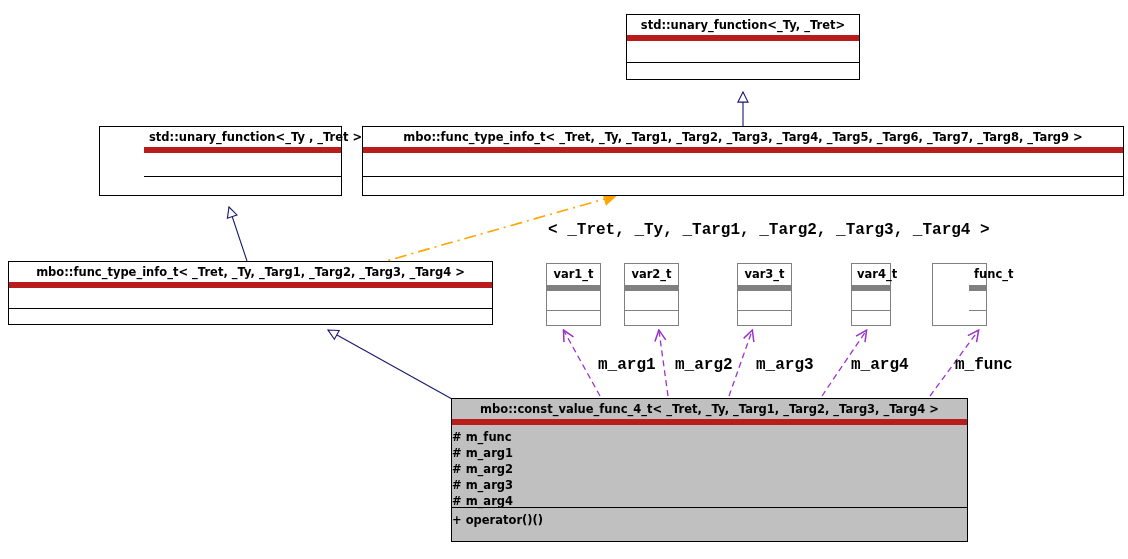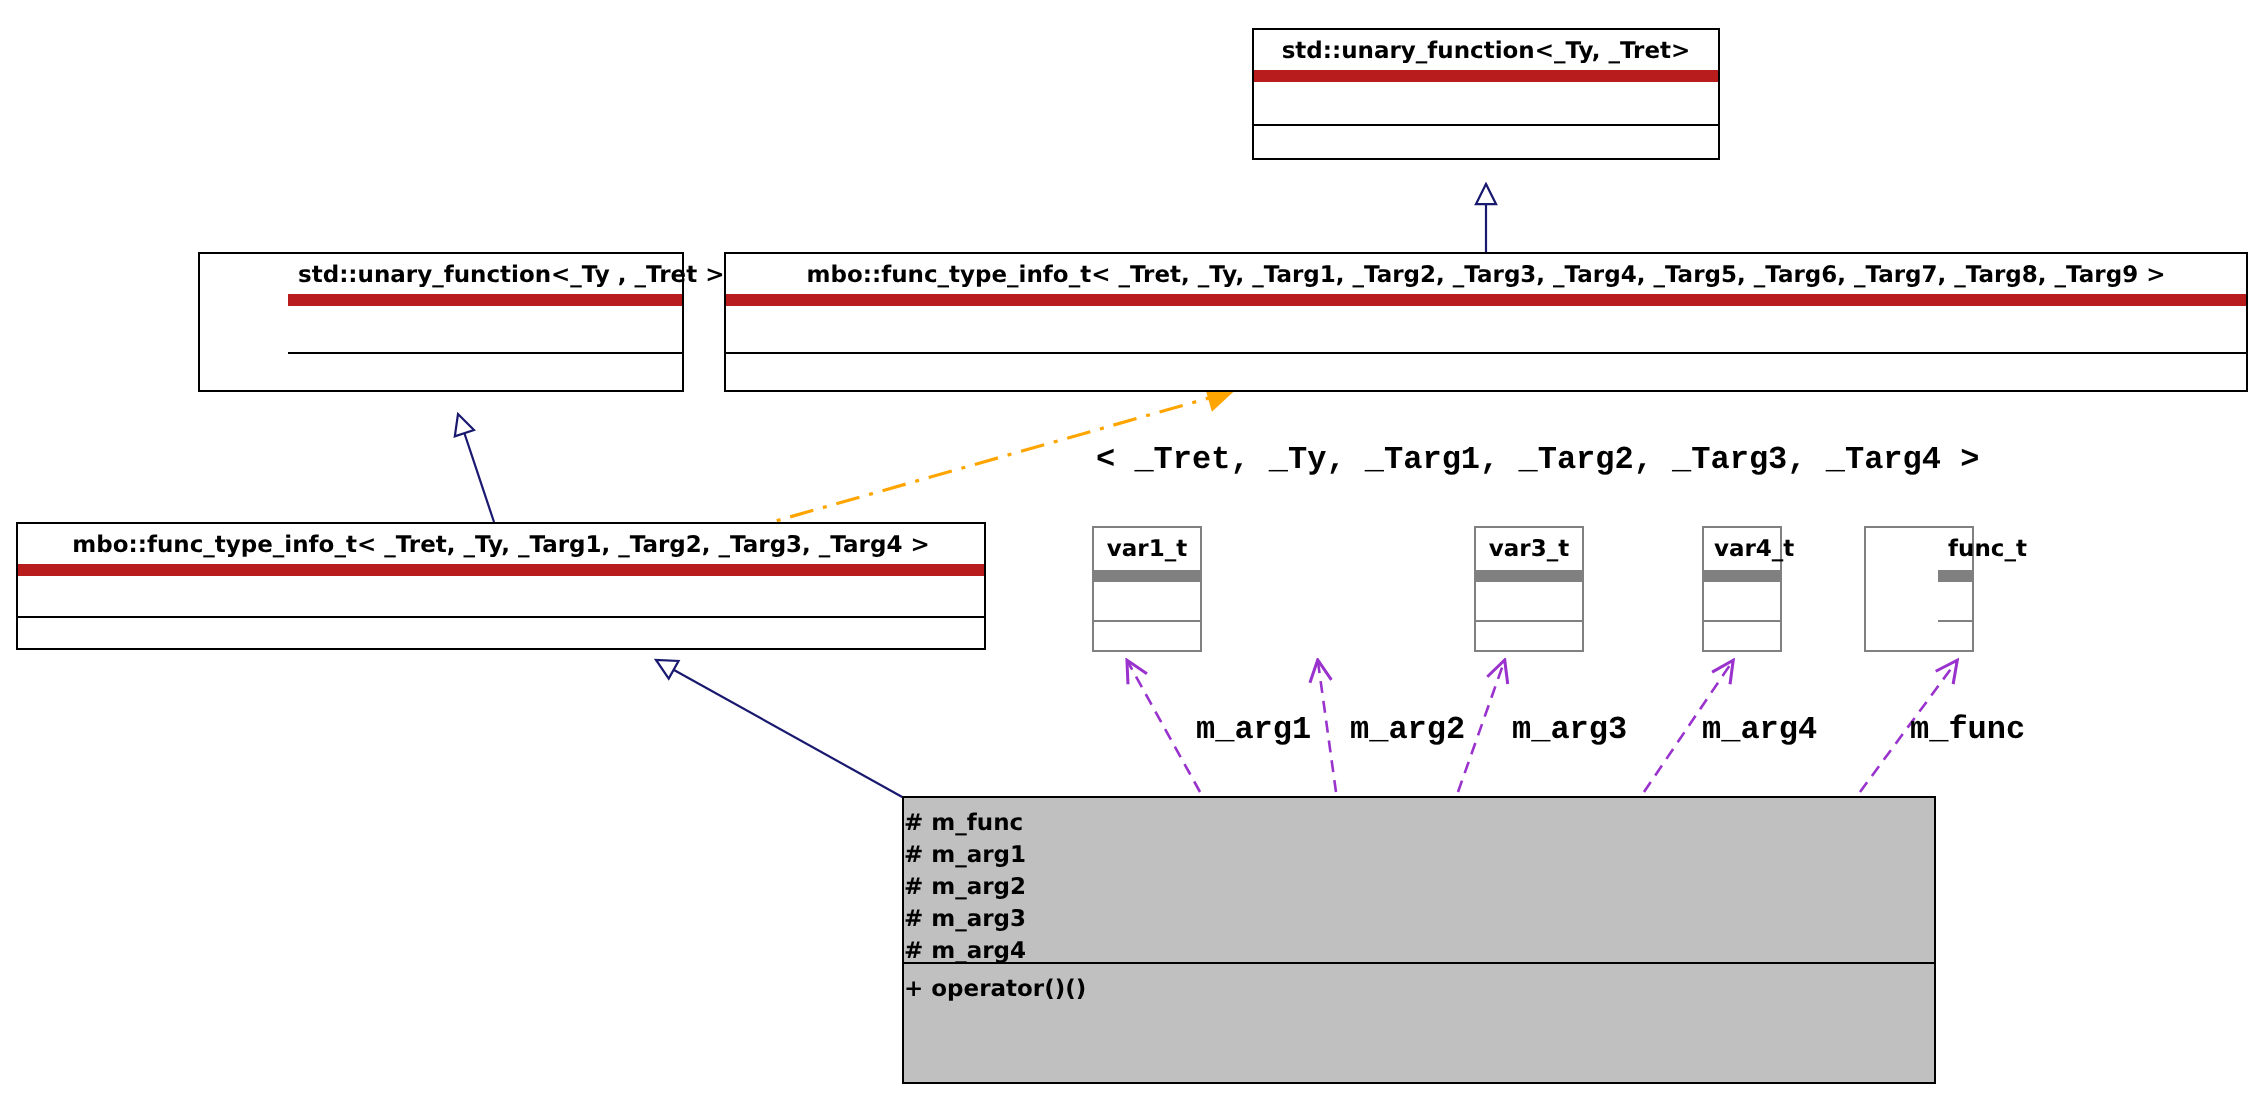--- a/index.html
+++ b/index.html
@@ -152,40 +152,46 @@
     <div class="compartment" style="height:21px;"></div>
     <div class="compartment" style="height:21px;"></div>
   </div>
 
   <div class="node small" style="left:515px; top:263px; width:55px; height:63px;margin-left:31px;">
     <div class="title">var1_t</div>
     <div class="compartment" style="height:20px;"></div>
     <div class="compartment" style="height:20px;"></div>
   </div>
 
+  <div class="node small" style="left:624px; top:263px; width:55px; height:63px;">
+    <div class="title">var2_t</div>
+    <div class="compartment" style="height:20px;"></div>
+    <div class="compartment" style="height:20px;"></div>
+  </div>
 
   <div class="node small" style="left:737px; top:263px; width:55px; height:63px;">
     <div class="title">var3_t</div>
     <div class="compartment" style="height:20px;"></div>
     <div class="compartment" style="height:20px;"></div>
   </div>
 
   <div class="node small" style="left:851px; top:263px; width:40px; height:63px;">
     <div class="title">var4_t</div>
     <div class="compartment" style="height:20px;"></div>
     <div class="compartment" style="height:20px;"></div>
   </div>
 
   <div class="node small" style="left:932px; top:263px; width:55px; height:63px;padding-left:36px;">
     <div class="title">func_t</div>
     <div class="compartment" style="height:20px;"></div>
     <div class="compartment" style="height:20px;"></div>
   </div>
 
   <div class="node filled" style="left:451px; top:398px; width:517px; height:144px;">
+    <div class="title">mbo::const_value_func_4_t&lt; _Tret, _Ty, _Targ1, _Targ2, _Targ3, _Targ4 &gt;</div>
     <div class="compartment" style="height:83px; padding-top:4px;">
       <div class="row"># m_func</div>
       <div class="row"># m_arg1</div>
       <div class="row"># m_arg2</div>
       <div class="row"># m_arg3</div>
       <div class="row"># m_arg4</div>
     </div>
     <div class="compartment" style="height:40px; padding-top:4px;">
       <div class="row">+ operator()()</div>
     </div>

